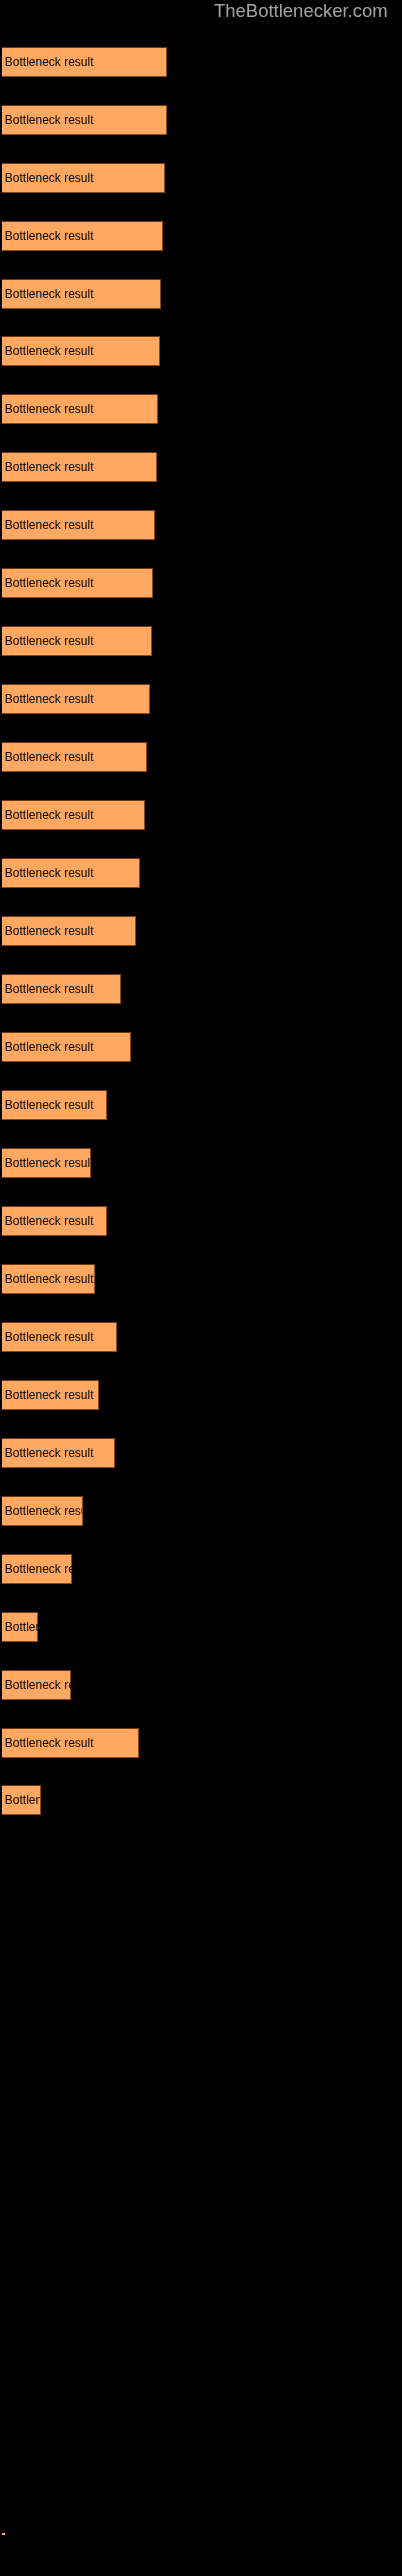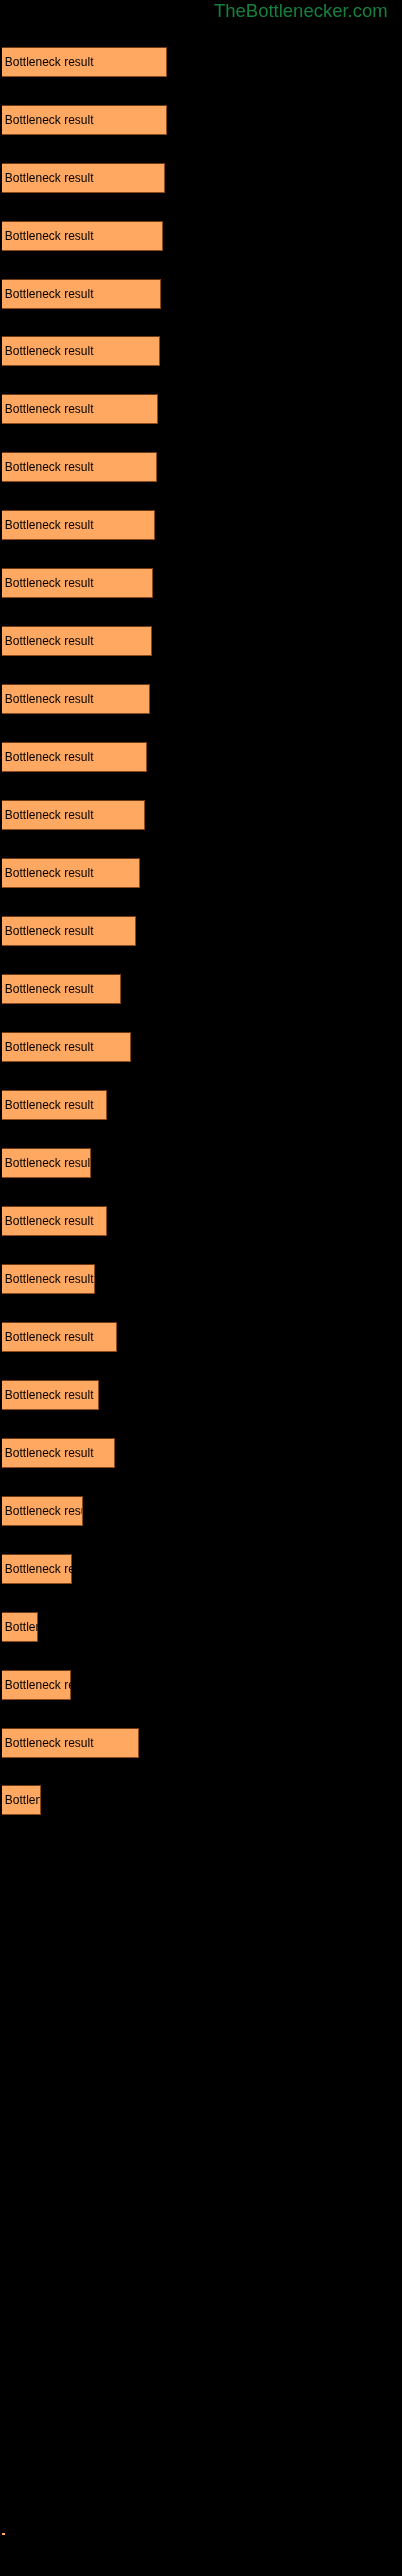--- a/index.html
+++ b/index.html
@@ -23,21 +23,21 @@
     background: #000000;
   }
 
   
   #watermark {
     position: absolute;
     top: 0px;
     right: 15.3px;
     font-size: 18.5px;
     line-height: 21px;
-    color: #15803d;
+    color: #a3a3a3;
     letter-spacing: 0px;
     white-space: nowrap;
     user-select: none;
   }
 
   
   #plot-area {
     position: absolute;
     left: 0;
     top: 0;

